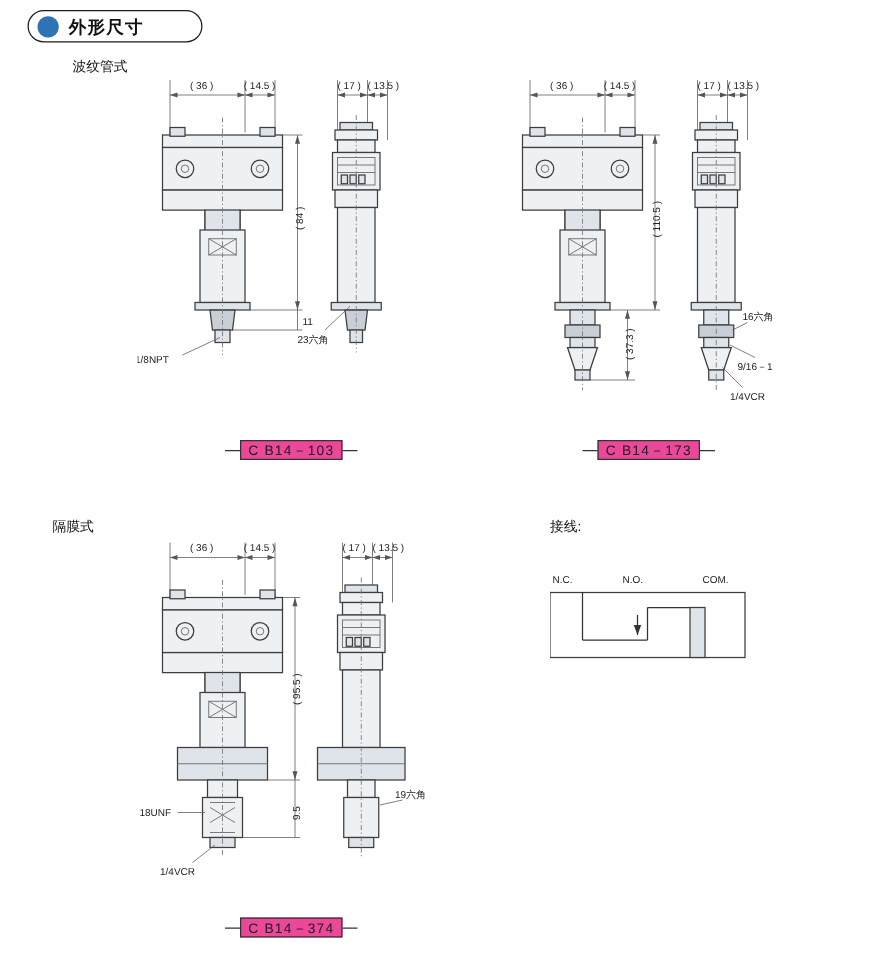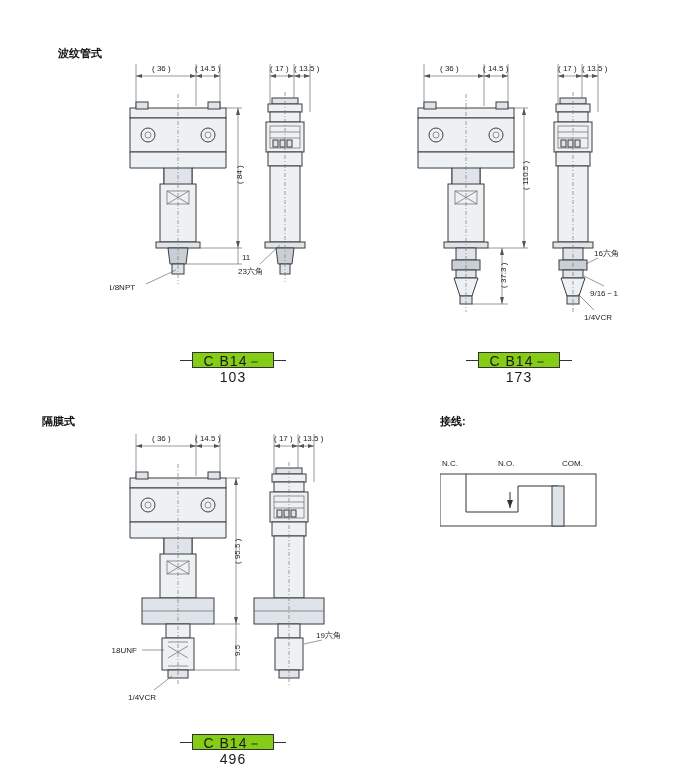--- a/index.html
+++ b/index.html
@@ -29,33 +29,33 @@
   }
   .header .htxt{
     position:absolute;left:32px;top:4px;
     font-size:14px;font-weight:bold;letter-spacing:1px;
     color:#111;
   }
 
   
   .sec-label{
     position:absolute;
-    font-size:11px;font-weight:bold;color:#111;
+    font-size:11px;font-weight:normal;color:#111;
   }
 
   
   .caption{
     position:absolute;
     height:16px;
     border:1px solid #333;
-    font-size:14px;
+    font-size:11px;
     letter-spacing:1px;
     text-align:center;
     line-height:16px;
-    background:#84cc16;
+    background:#ec4899;
     box-sizing:border-box;
   }
   .caption::before,.caption::after{
     content:"";position:absolute;top:7px;width:12px;height:1px;background:#333;
   }
   .caption::before{left:-13px;}
   .caption::after{right:-13px;}
 
   svg{display:block;}
   .s-out{fill:none;stroke:#3d3d3d;stroke-width:1;}
@@ -66,20 +66,24 @@
   .s-fill-dk{fill:#c8cfd6;stroke:#3d3d3d;stroke-width:1;}
   .s-dim{fill:none;stroke:#555;stroke-width:.6;}
   .s-wire{fill:none;stroke:#333;stroke-width:1;}
   .txt-s{font-family:"Liberation Sans",sans-serif;font-size:8px;fill:#222;}
 </style>
 </head>
 <body>
 
 <div class="page">
 
+  <div class="header">
+    <div class="dot"></div>
+    <div class="htxt">外形尺寸</div>
+  </div>
 
   <div class="sec-label" style="left:58px;top:46px;">波纹管式</div>
   <div class="sec-label" style="left:42px;top:414px;">隔膜式</div>
   <div class="sec-label" style="left:440px;top:414px;text-align:right;">接线:</div>
 
   <svg style="position:absolute;left:110px;top:58px;" width="220" height="290" viewBox="0 0 220 290">
 
     <g class="s-dim">
       <line x1="26" y1="6" x2="26" y2="58"></line>
       <line x1="86" y1="6" x2="86" y2="48"></line>
@@ -354,21 +358,21 @@
     <line class="s-thin" x1="144" y1="183" x2="214" y2="183"></line>
     <rect class="s-fill-lt" x="168" y="196" width="22" height="14"></rect>
     <rect class="s-fill-lt" x="165" y="210" width="28" height="32"></rect>
     <rect class="s-fill-md" x="169" y="242" width="20" height="8"></rect>
     <line class="s-dash" x1="179" y1="34" x2="179" y2="258"></line>
 
     <line class="s-dim" x1="194" y1="216" x2="212" y2="212"></line>
     <text class="txt-s" x="206" y="210">19六角</text>
   </svg>
 
-  <div class="caption" style="left:192px;top:734px;width:82px;">C B14－496</div>
+  <div class="caption" style="left:192px;top:734px;width:82px;">C B14－374</div>
 
   <svg style="position:absolute;left:440px;top:440px;" width="190" height="130" viewBox="0 0 190 130">
     <text class="txt-s" x="2" y="26">N.C.</text>
     <text class="txt-s" x="58" y="26">N.O.</text>
     <text class="txt-s" x="122" y="26">COM.</text>
 
     <rect class="s-out" x="0" y="34" width="156" height="52" fill="#fff"></rect>
 
     <g class="s-wire">
       <line x1="26" y1="34" x2="26" y2="72"></line>

